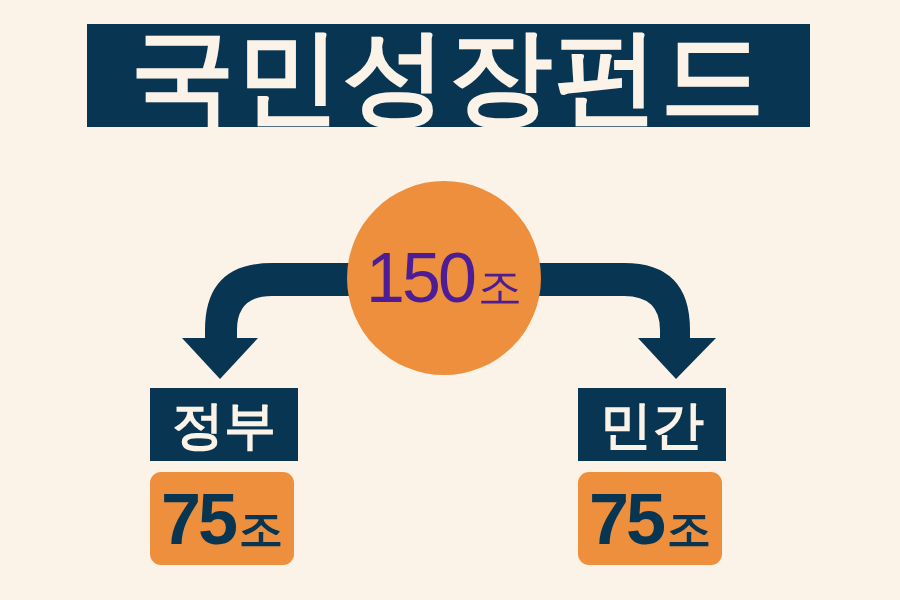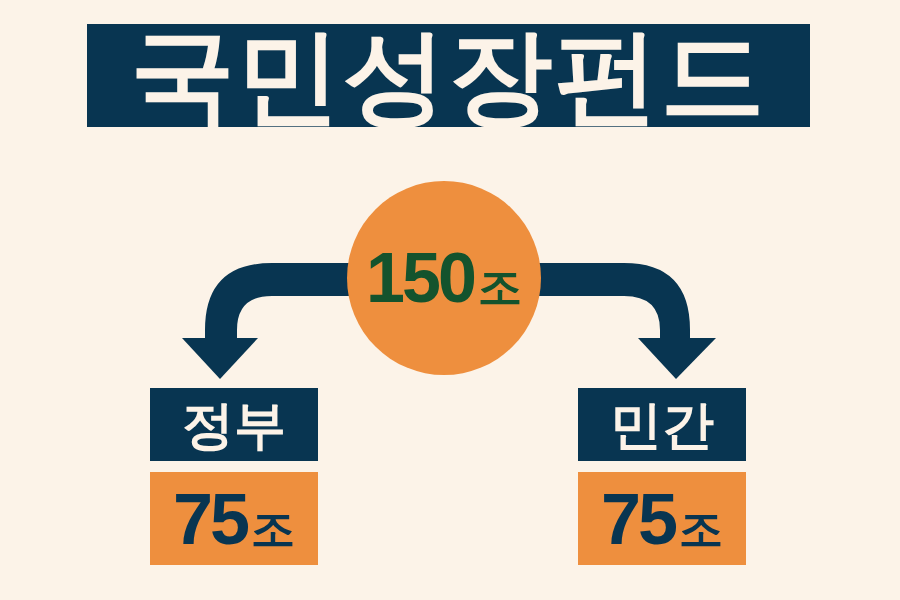--- a/index.html
+++ b/index.html
@@ -18,32 +18,32 @@
     color: #fcf3e8; font-weight: bold; font-size: 104px; letter-spacing: 2px;
     line-height: 1;
   }
   svg.arrows { position: absolute; left: 0; top: 0; }
   .center-circle {
     position: absolute; left: 347px; top: 181px; width: 194px; height: 194px;
     border-radius: 50%; background: #ee8f3e;
     display: flex; align-items: center; justify-content: center;
   }
   .total-value {
-    color: #14532d; font-weight: bold; font-size: 70px; letter-spacing: -3px;
+    color: #4c1d95; font-weight: normal; font-size: 70px; letter-spacing: -3px;
     font-family: "Liberation Sans", sans-serif;
   }
   .total-unit { font-size: 44px; margin-left: 4px; letter-spacing: 0; font-family: "DejaVu Sans", sans-serif; }
   .label-box {
-    position: absolute; width: 168px; height: 73px; background: #083551;
+    position: absolute; width: 148px; height: 73px; background: #083551;
     display: flex; align-items: center; justify-content: center;
   }
   .label-text { color: #fcf3e8; font-weight: bold; font-size: 52px; line-height: 1; }
   .value-box {
-    position: absolute; width: 168px; height: 93px; background: #ee8f3e;
-    display: flex; align-items: center; justify-content: center;
+    position: absolute; width: 144px; height: 93px; background: #ee8f3e;
+    display: flex; align-items: center; justify-content: center; border-radius: 11px;
   }
   .value-text {
     color: #083551; font-weight: bold; font-size: 72px; letter-spacing: -3px;
     font-family: "Liberation Sans", sans-serif; line-height: 1;
   }
   .value-unit { font-size: 44px; margin-left: 4px; letter-spacing: 0; font-family: "DejaVu Sans", sans-serif; }
   .left-col { left: 150px; }
   .right-col { left: 578px; }
   .row-label { top: 388px; }
   .row-value { top: 472px; }

